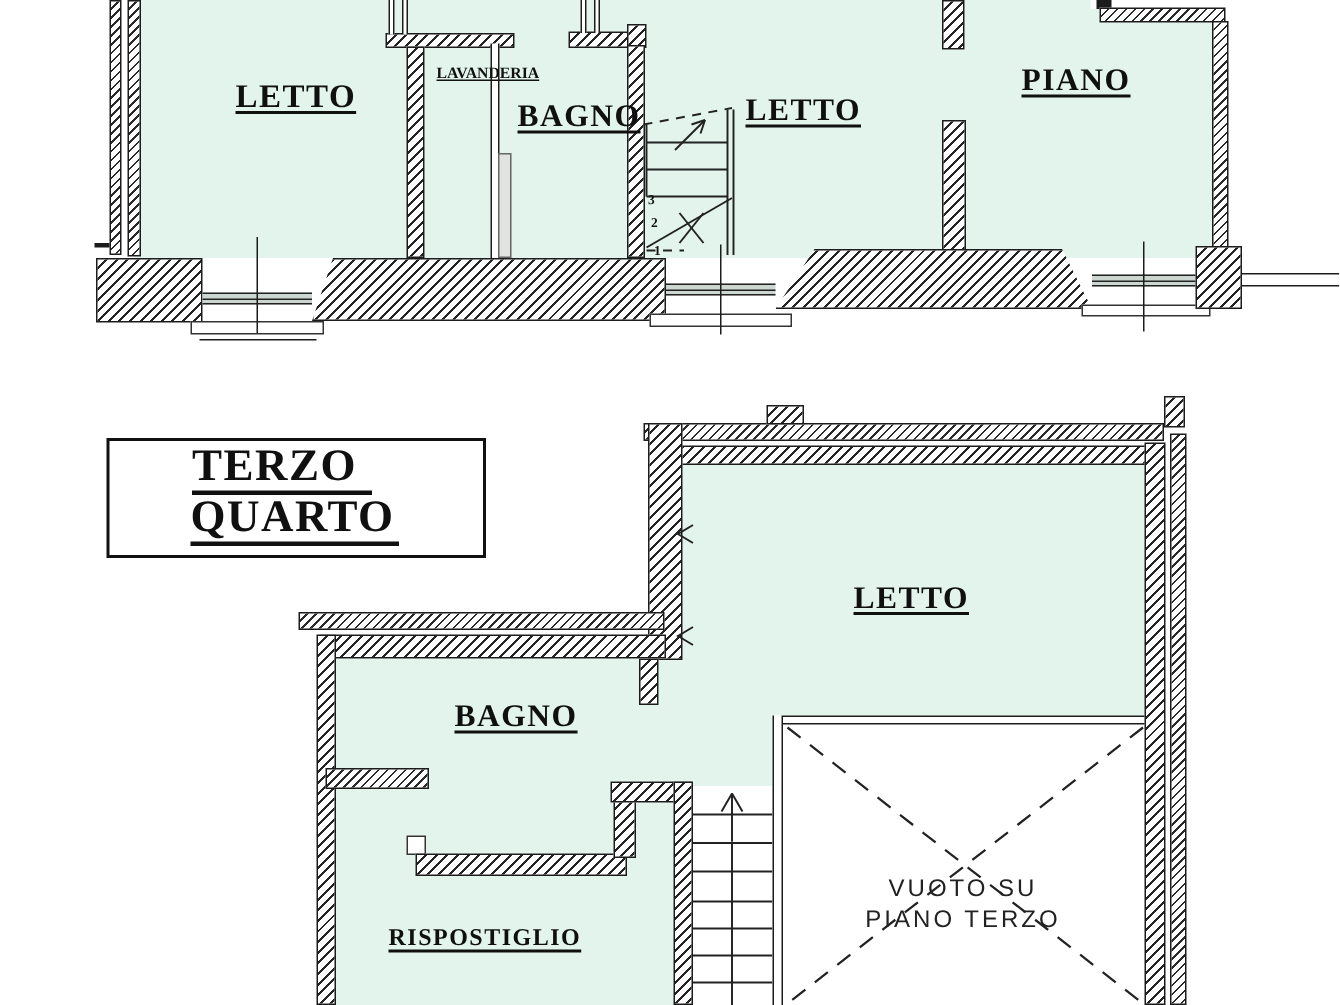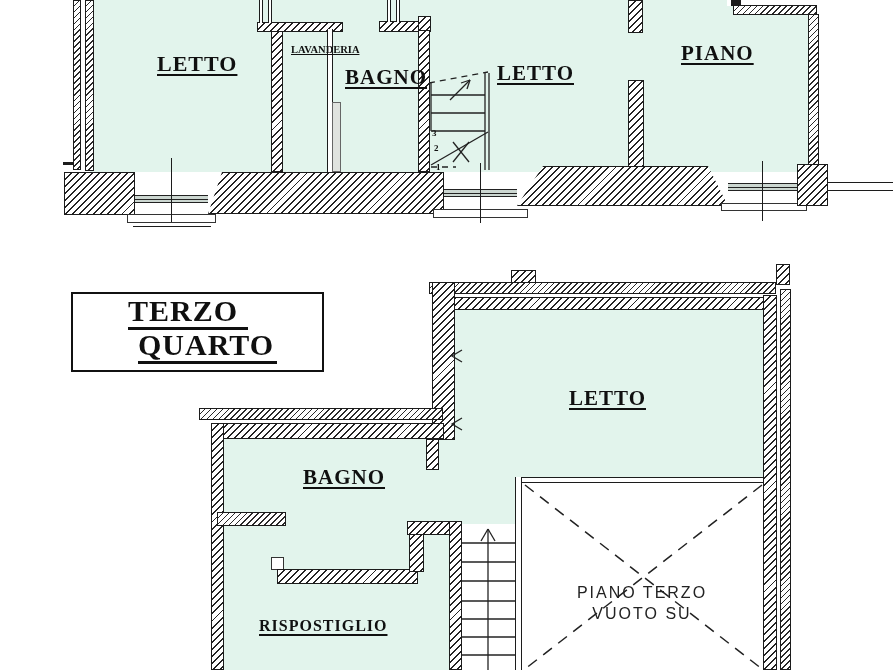--- a/index.html
+++ b/index.html
@@ -107,21 +107,21 @@
   <div class="abs label vtext" style="left:291px;top:44px;width:14px;">LAVANDERIA</div>
   <div class="abs label" style="left:345px;top:65px;font-size:21px;">BAGNO</div>
   <div class="abs label" style="left:497px;top:61px;font-size:21px;">LETTO</div>
   <div class="abs label" style="left:681px;top:41px;font-size:21px;">PIANO</div>
 
   <div class="abs" style="left:71px;top:292px;width:253px;height:80px;border:2.5px solid #111;background:#fff;"></div>
   <div class="abs" style="left:128px;top:296px;">
     <span class="titleline">TERZO</span>
   </div>
   <div class="abs" style="left:127px;top:330px;">
-    <span class="titleline" style="padding-right:3px;margin-left:11px;">QUARTO</span>
+    <span class="titleline" style="padding-right:3px;">QUARTO</span>
   </div>
 
   <div class="abs mint" style="left:452px;top:300px;width:315px;height:180px;"></div>
   <div class="abs mint" style="left:220px;top:438px;width:232px;height:232px;"></div>
   <div class="abs mint" style="left:440px;top:440px;width:84px;height:84px;"></div>
 
   <div class="abs" style="left:522px;top:480px;width:243px;height:190px;background:#fff;"></div>
   <svg class="abs" style="left:523px;top:483px;" width="241" height="187" viewBox="0 0 241 187">
     <line class="dashlong" x1="2" y1="2" x2="239" y2="186"></line>
     <line class="dashlong" x1="239" y1="2" x2="2" y2="186"></line>
@@ -167,17 +167,17 @@
     <polyline points="14,2 4,8 14,14"></polyline>
   </svg>
   <svg class="abs" style="left:448px;top:416px;" width="16" height="16" viewBox="0 0 16 16">
     <polyline points="14,2 4,8 14,14"></polyline>
   </svg>
 
   <div class="abs label" style="left:569px;top:386px;font-size:21px;">LETTO</div>
   <div class="abs label" style="left:303px;top:465px;font-size:21px;">BAGNO</div>
   <div class="abs label" style="left:259px;top:617px;font-size:16px;">RISPOSTIGLIO</div>
   <div class="abs sans" style="left:552px;top:583px;width:180px;text-align:center;font-size:16px;letter-spacing:2px;line-height:1.3;color:#222;">
+    <div>VUOTO SU</div>
     <div>PIANO TERZO</div>
-    <div>VUOTO SU</div>
   </div>
 
 </div>
 
 </body></html>

